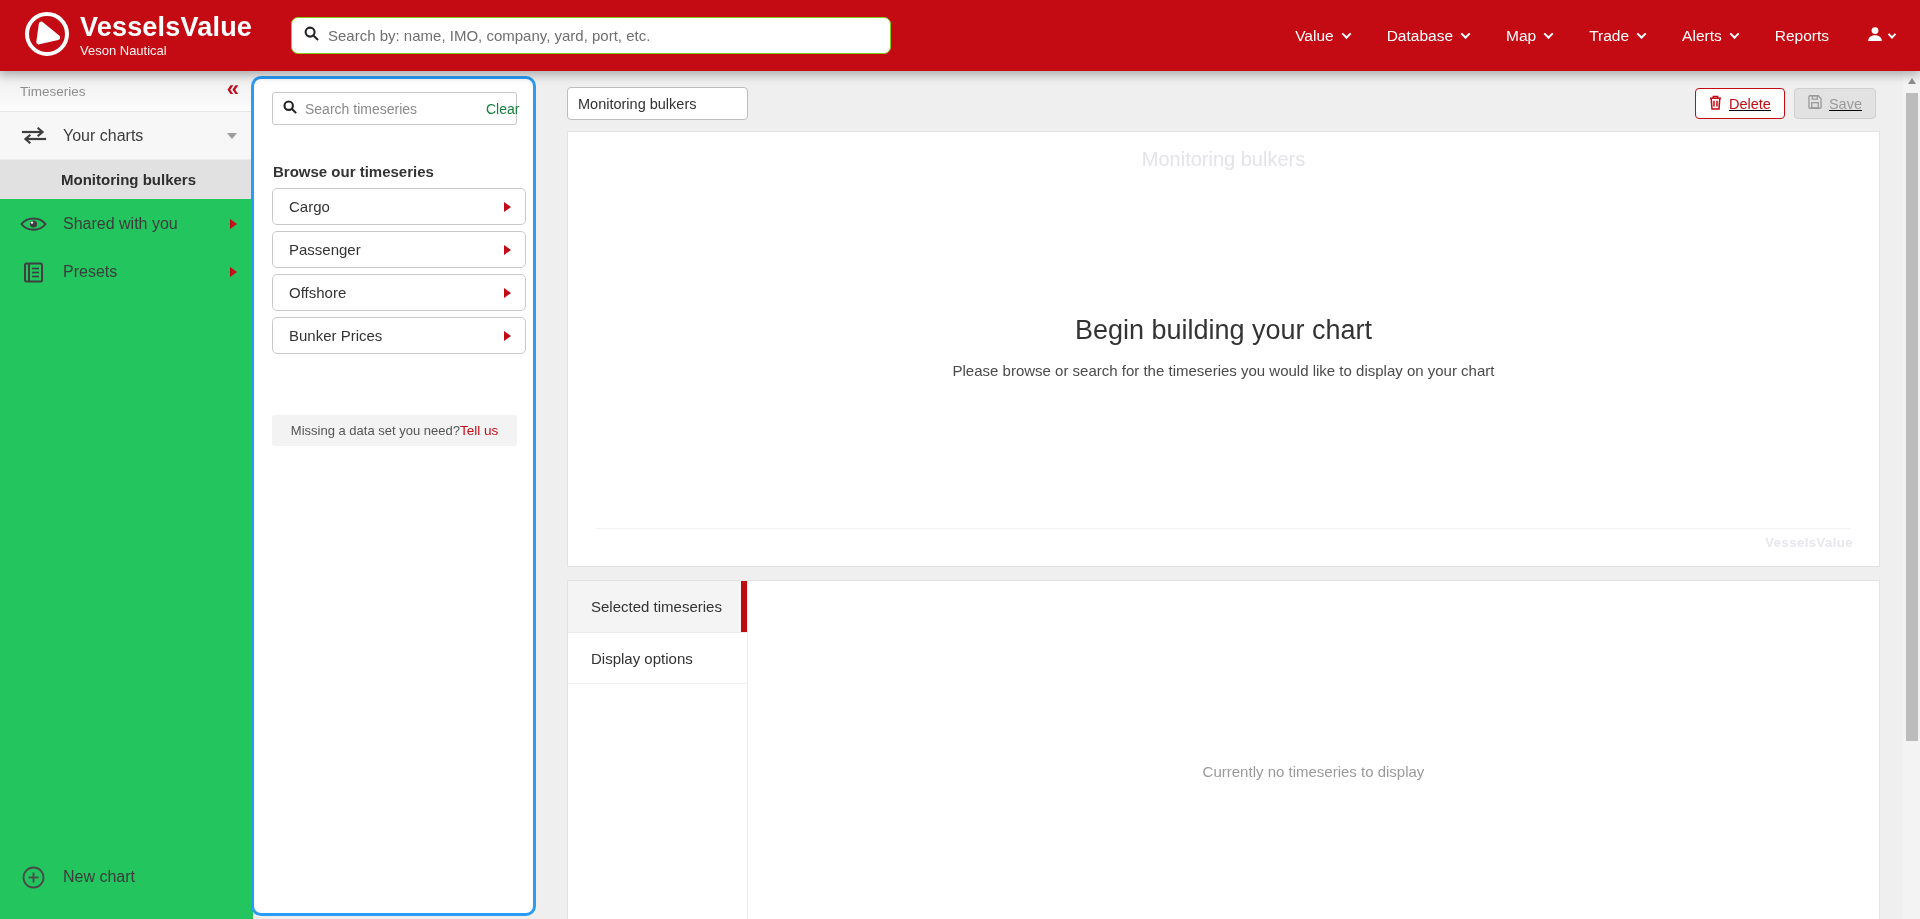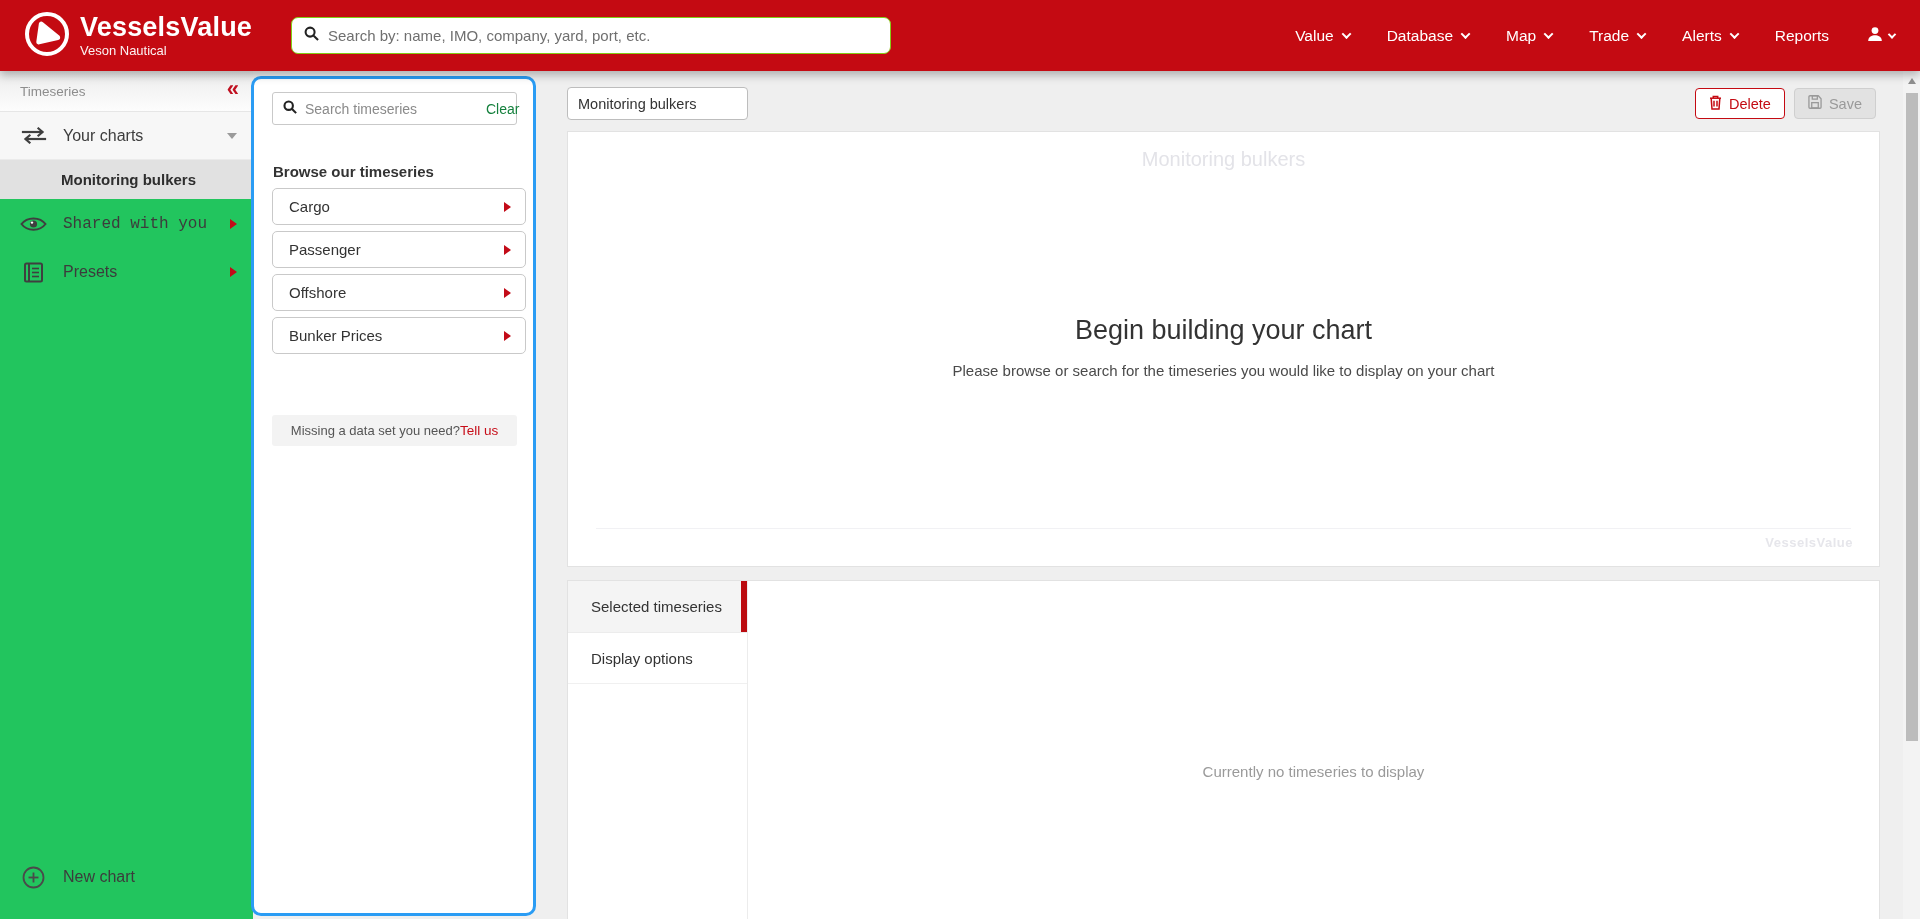--- a/index.html
+++ b/index.html
@@ -37,21 +37,21 @@
   .sb-head-label { color:#8d8d8d; font-size:13.5px; }
   .collapse-btn { color:#c01020; font-size:22px; font-weight:700; line-height:1;
     cursor:pointer; padding-bottom:4px; }
   .sb-item { height:48px; display:flex; align-items:center; padding:0 16px 0 20px;
     cursor:pointer; position:relative; }
   .sb-item .sb-label { font-size:16px; color:#3c3c3c; margin-left:16px; flex:1; }
   .sb-item.ycharts { background:#f7f7f7; border-bottom:1px solid #ebebeb; height:48px; }
   .sb-sub { height:39px; display:flex; align-items:center; padding-left:61px;
     background:#e1e1e1; cursor:pointer; }
   .sb-sub .sb-sublabel { font-size:15px; color:#2e2e2e; font-weight:700; }
-  .sb-item.shared { height:49px;font-family:Liberation Mono, monospace; }
+  .sb-item.shared { height:49px; }
   .sb-item.presets { height:48px; }
   .caret-down { width:0; height:0; border-left:5px solid transparent;
     border-right:5px solid transparent; border-top:6px solid #9b9b9b; }
   .caret-right { width:0; height:0; border-top:5px solid transparent;
     border-bottom:5px solid transparent; border-left:7px solid #c30b18; }
   .sb-foot { position:absolute; left:0; right:0; bottom:21px; height:42px; display:flex;
     align-items:center; padding-left:20px; cursor:pointer; }
   .sb-foot .sb-label { font-size:16px; color:#3c3c3c; margin-left:16px; }
   .sbicon { display:flex; align-items:center; justify-content:center; width:27px; }
 
@@ -75,21 +75,21 @@
     background:#f3f3f3; border-radius:3px; display:flex; align-items:center;
     justify-content:center; padding:0 12px; }
   .bp-missing .mtext { font-size:13px; color:#555; }
   .bp-missing .mlink { font-size:13.5px; color:#c70d18; cursor:pointer; }
 
   
   .content { position:absolute; left:536px; right:17px; top:71px; bottom:0; background:#efefef; }
   .name-input { position:absolute; left:31px; top:16px; width:181px; height:33px;
     border:1px solid #bdbdbd; border-radius:4px; font-size:14.5px; color:#333;
     padding:0 10px; outline:none; font-family:"Liberation Sans", sans-serif; background:#fff; }
-  .actions { position:absolute; right:27px; top:17px; display:flex; gap:9px; }
+  .actions { position:absolute; right:27px; top:17px; display:flex; gap:9px;text-decoration:underline; }
   .btn { height:31px; border-radius:4px; display:flex; align-items:center; gap:7px;
     padding:0 13px; font-size:14.5px; cursor:pointer; }
   .btn-delete { background:#fff; border:1px solid #c40a12; color:#c40a12; }
   .btn-save { background:#e2e2e2; border:1px solid #cfcfcf; color:#9a9a9a; cursor:default; }
 
   .chart-card { position:absolute; left:31px; top:60px; width:1313px; height:436px;
     background:#fff; border:1px solid #e2e2e2; }
   .wm-title { position:absolute; left:0; right:0; top:16px; text-align:center;
     font-size:20px; color:#e3e3e8; }
   .chart-empty { position:absolute; left:0; right:0; top:183px; text-align:center; }

